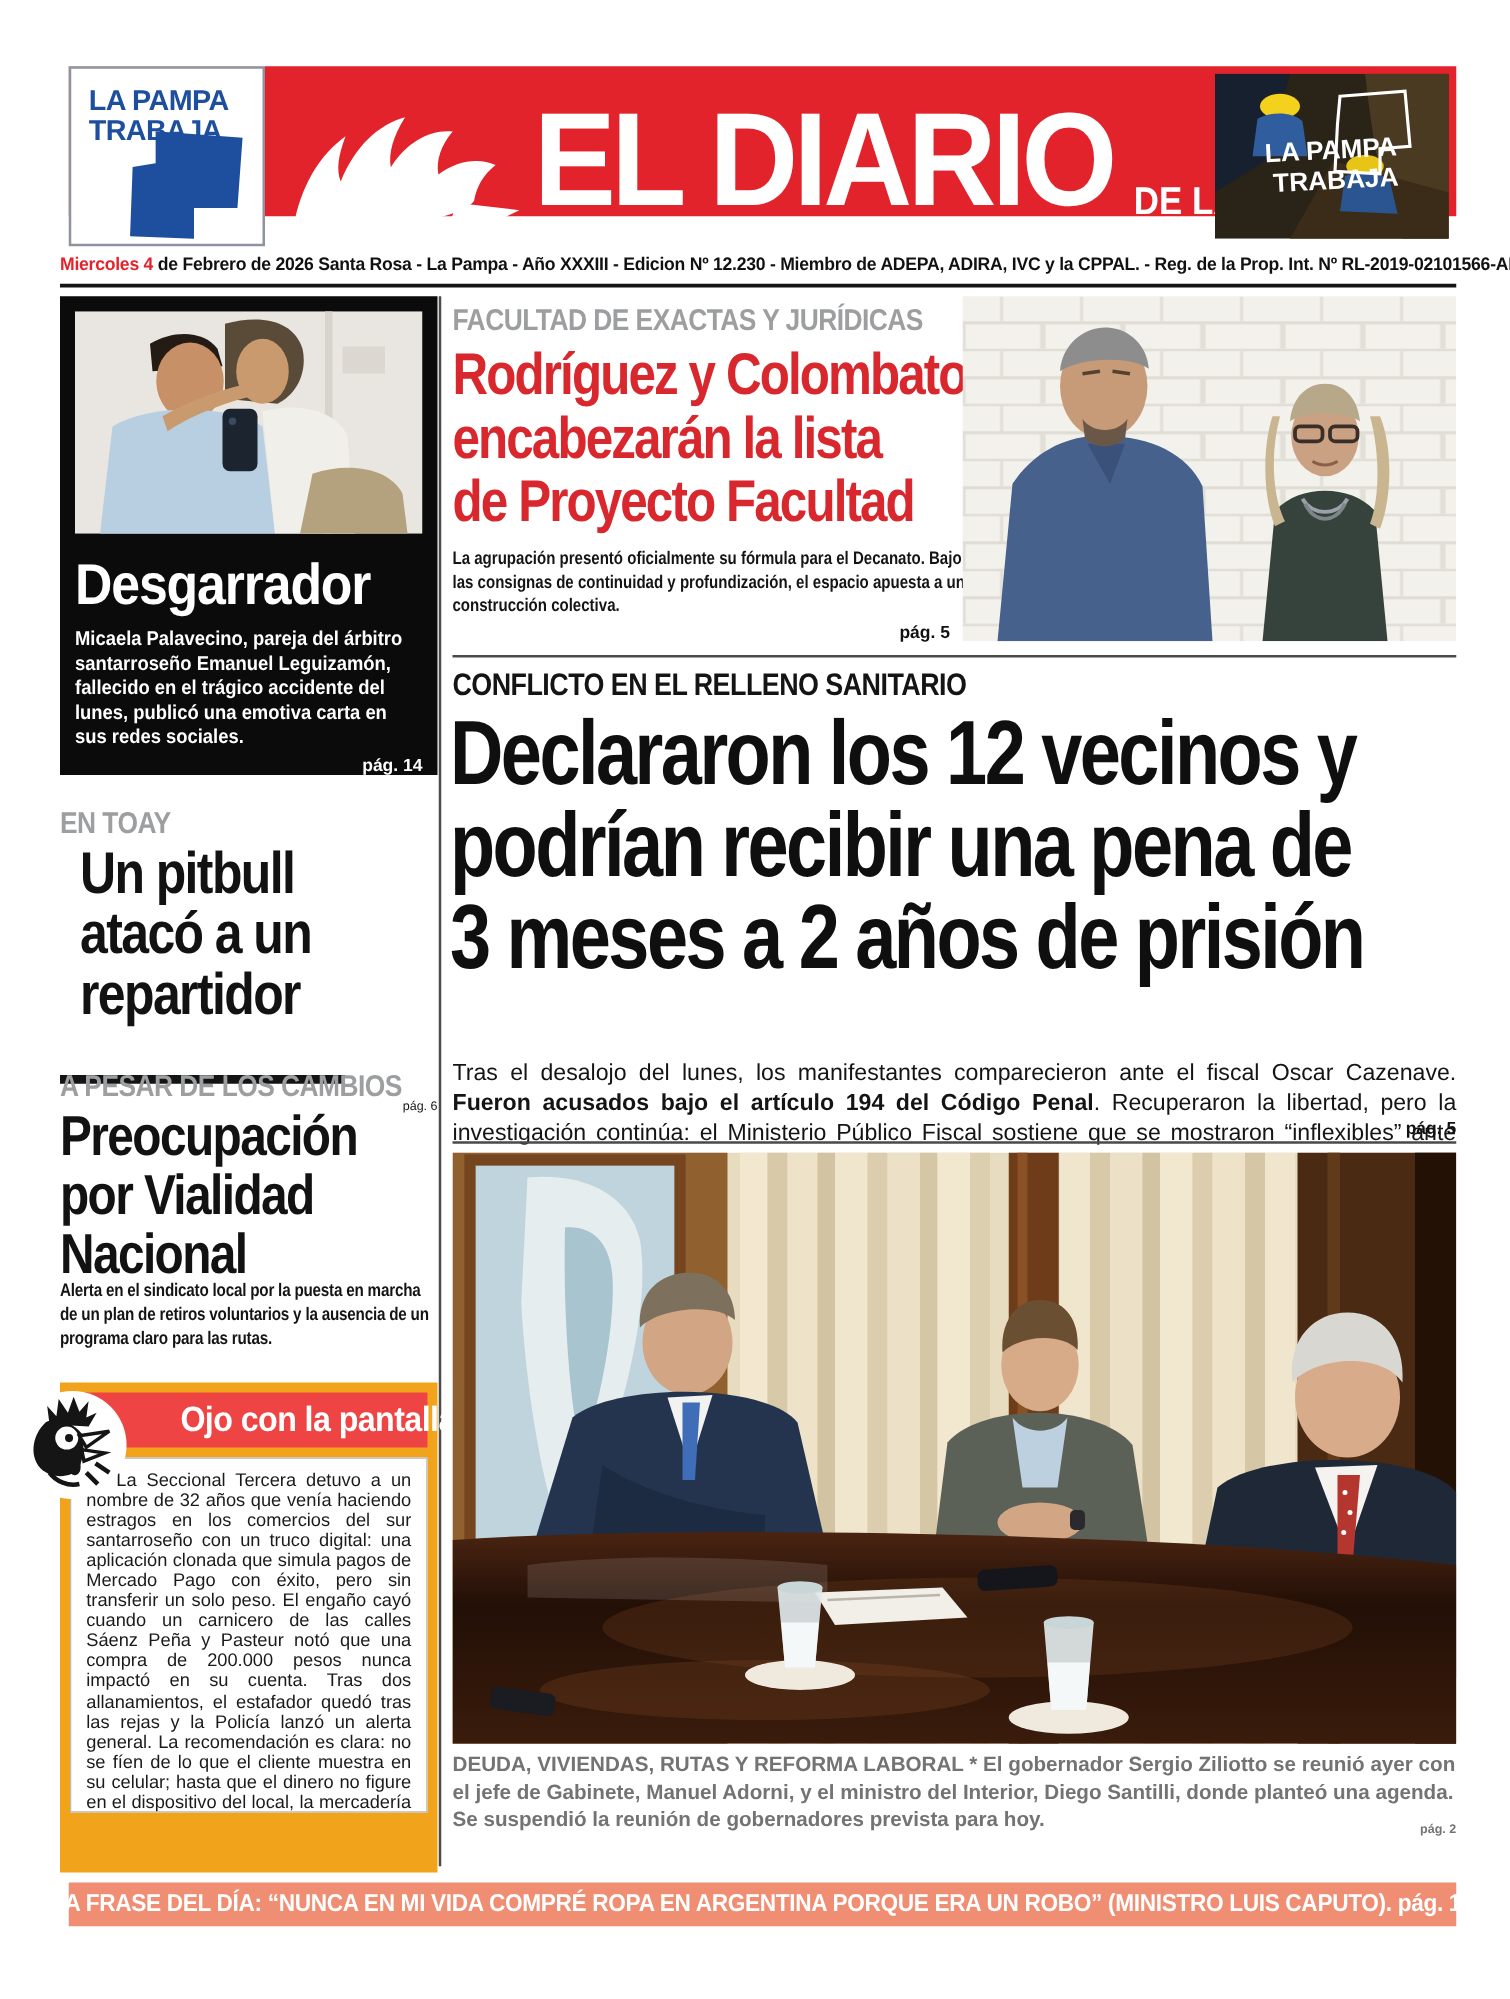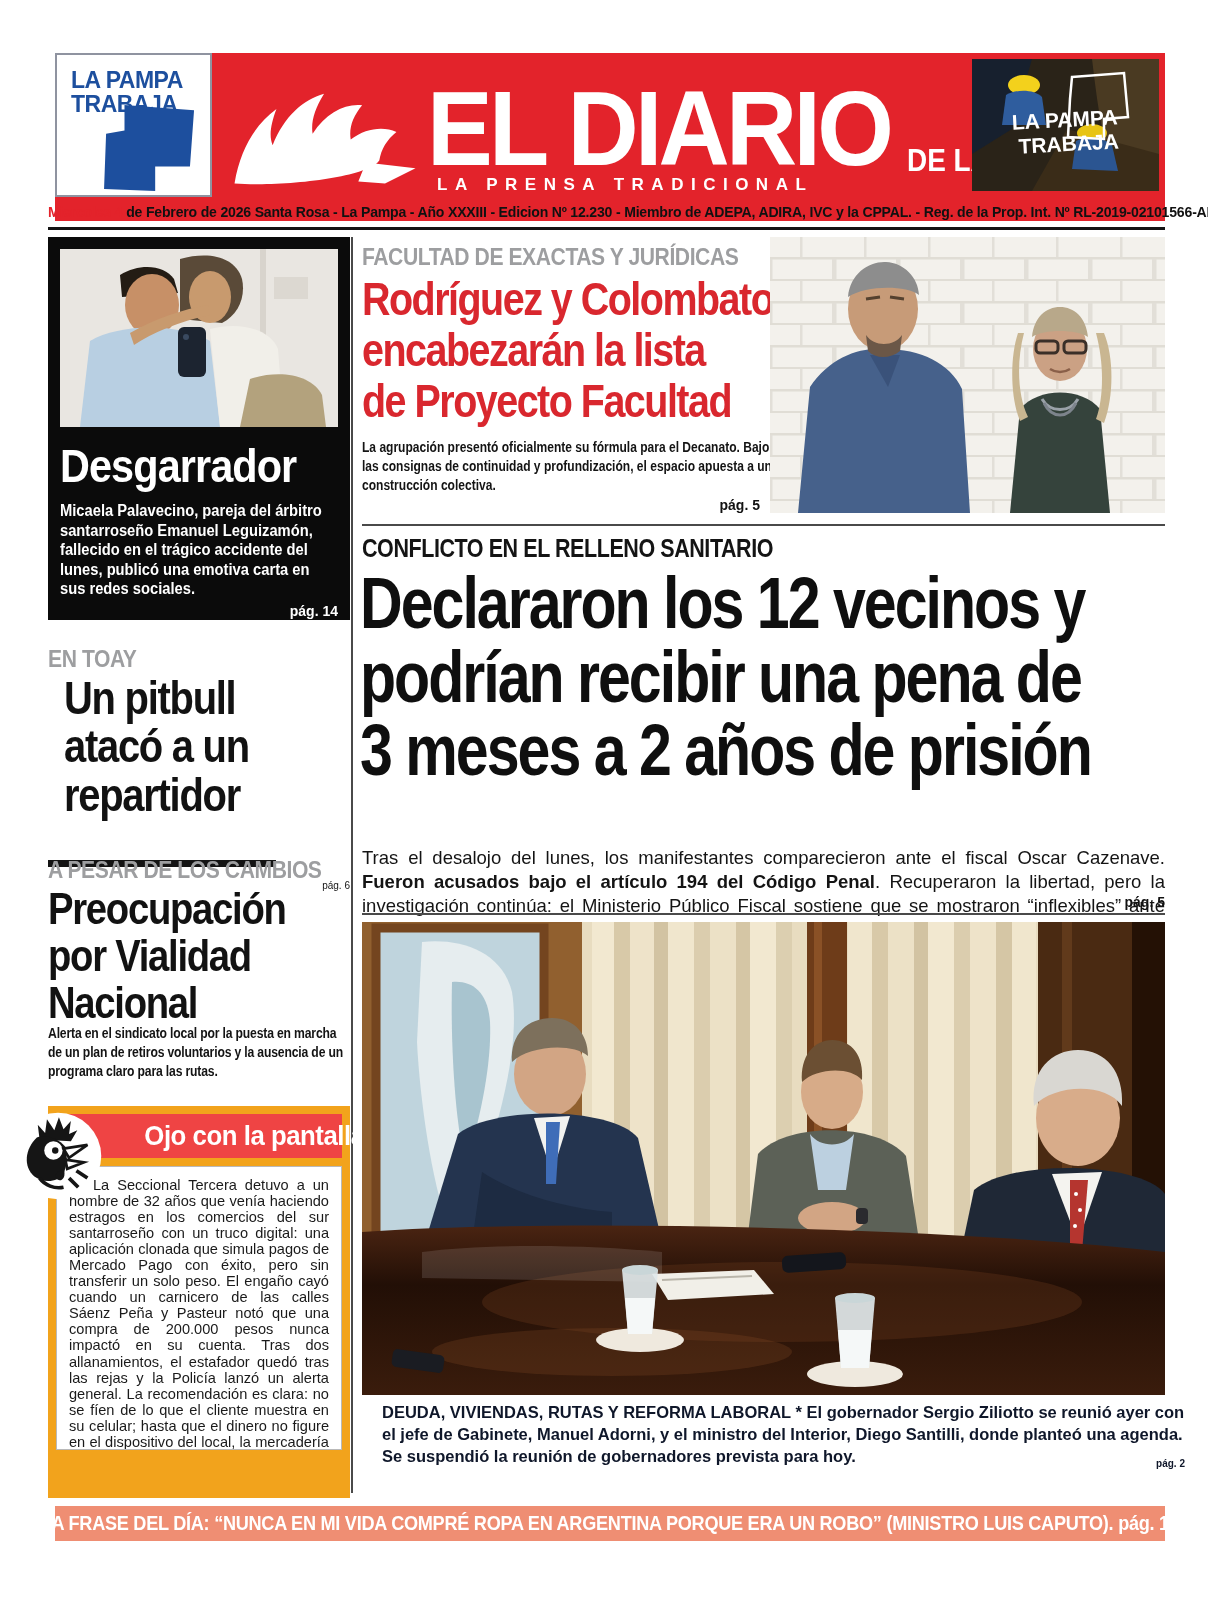--- a/index.html
+++ b/index.html
@@ -1,20 +1,20 @@
 <!DOCTYPE html>
 <html><head>
 <meta charset="utf-8">
 <style>
   html,body{margin:0;padding:0;background:#ffffff;}
   .page{position:relative;width:1208px;height:1599px;background:#fff;overflow:hidden;
         font-family:"Liberation Sans",sans-serif;color:#111;}
   .abs{position:absolute;}
   
-  .band{position:absolute;left:55px;top:53px;width:1110px;height:168px;background:#e3232b;}
+  .band{position:absolute;left:55px;top:53px;width:1110px;height:120px;background:#e3232b;}
   .logo-box{position:absolute;left:0;top:0;width:157px;height:144px;background:#fff;
             border:2px solid #8f93a0;box-sizing:border-box;}
   .logo-box .ltxt{position:absolute;left:14px;top:14px;font-weight:bold;font-size:23px;
             line-height:1.04;color:#1d4f9e;letter-spacing:-0.5px;}
   .logo-prov{position:absolute;left:38px;top:48px;}
   .m-bird{position:absolute;left:170px;top:16px;}
   .m-title{position:absolute;left:372px;top:22px;color:#fff;font-weight:bold;font-size:106px;
            letter-spacing:-4px;line-height:1;white-space:nowrap;display:inline-block;
            transform:scaleX(.93);transform-origin:0 0;}
   .m-suffix{position:absolute;left:852px;top:90px;color:#fff;font-weight:bold;font-size:31px;
@@ -76,21 +76,21 @@
   .conf-hl{position:absolute;left:360px;top:566px;width:803px;}
   .conf-hl div{white-space:nowrap;font-weight:bold;color:#0f0f0f;font-size:73px;line-height:1.01;
         letter-spacing:-2.5px;transform:scaleX(.81);transform-origin:0 0;}
   .conf-deck{position:absolute;left:362px;top:846px;width:803px;font-size:18.5px;line-height:1.3;
         text-align:justify;color:#141414;}
   .conf-deck b{font-weight:bold;}
   .conf-pag{position:absolute;left:362px;top:894px;width:803px;text-align:right;font-weight:bold;font-size:14px;}
   .mrule2{position:absolute;left:362px;top:913px;width:803px;height:2px;background:#4a4a4a;}
   .meet-photo{position:absolute;left:362px;top:922px;width:803px;height:473px;}
   .caption{position:absolute;left:362px;top:1402px;width:803px;font-size:16.5px;line-height:1.33;
-        color:#0f172a;font-weight:bold;margin-left:20px;}
+        color:#737373;font-weight:bold;}
   .cap-pag{position:absolute;right:0;bottom:-2px;font-size:10px;font-weight:bold;}
   
   .frase{position:absolute;left:55px;top:1506px;width:1110px;height:35px;background:#ef8e73;
         display:flex;align-items:center;justify-content:center;}
   .frase span{color:#fff;font-weight:bold;font-size:19.5px;letter-spacing:-0.3px;white-space:nowrap;
         display:inline-block;transform:scaleX(.93);}
 </style>
 </head>
 <body>
 

